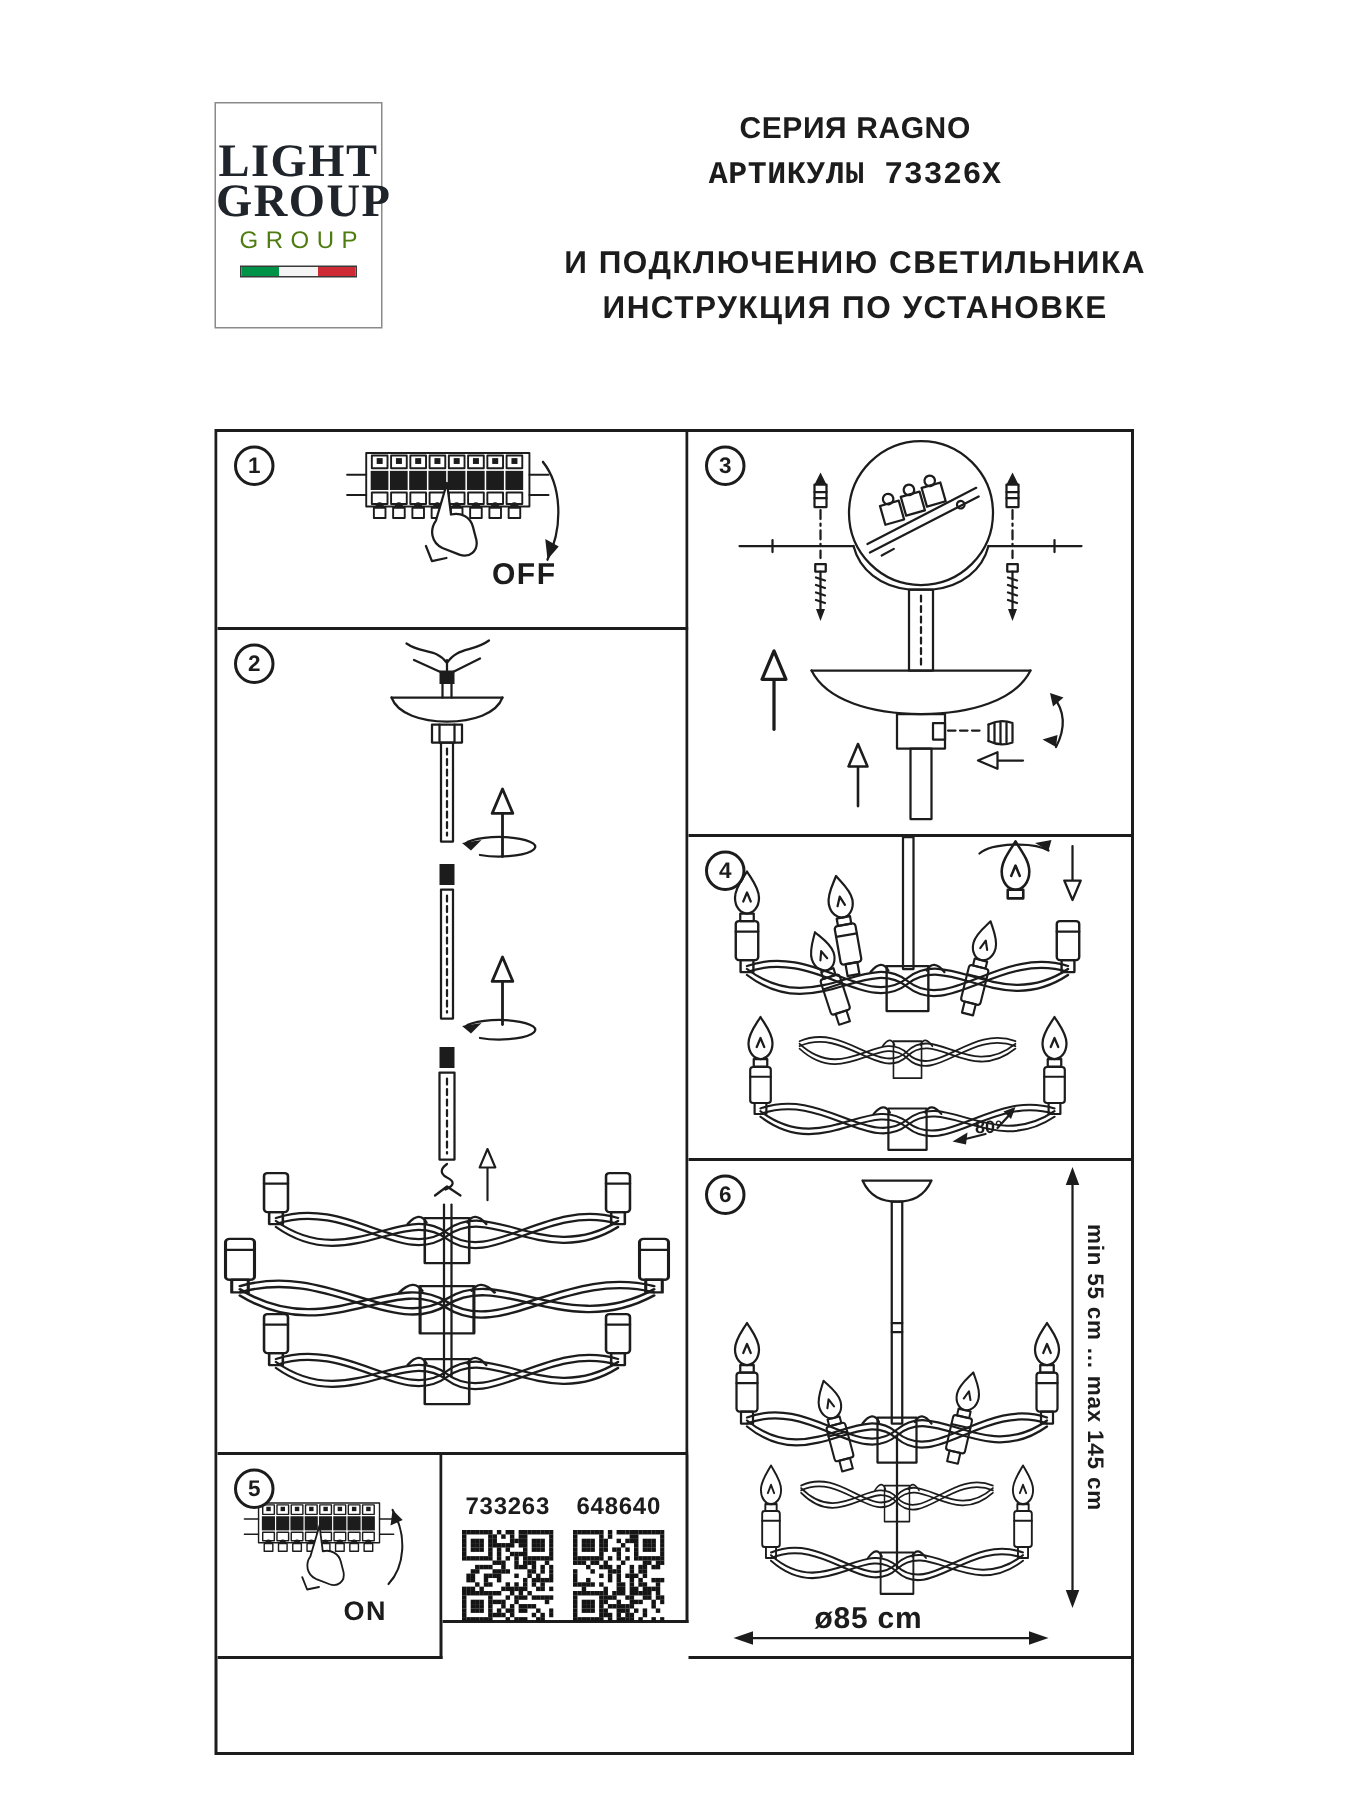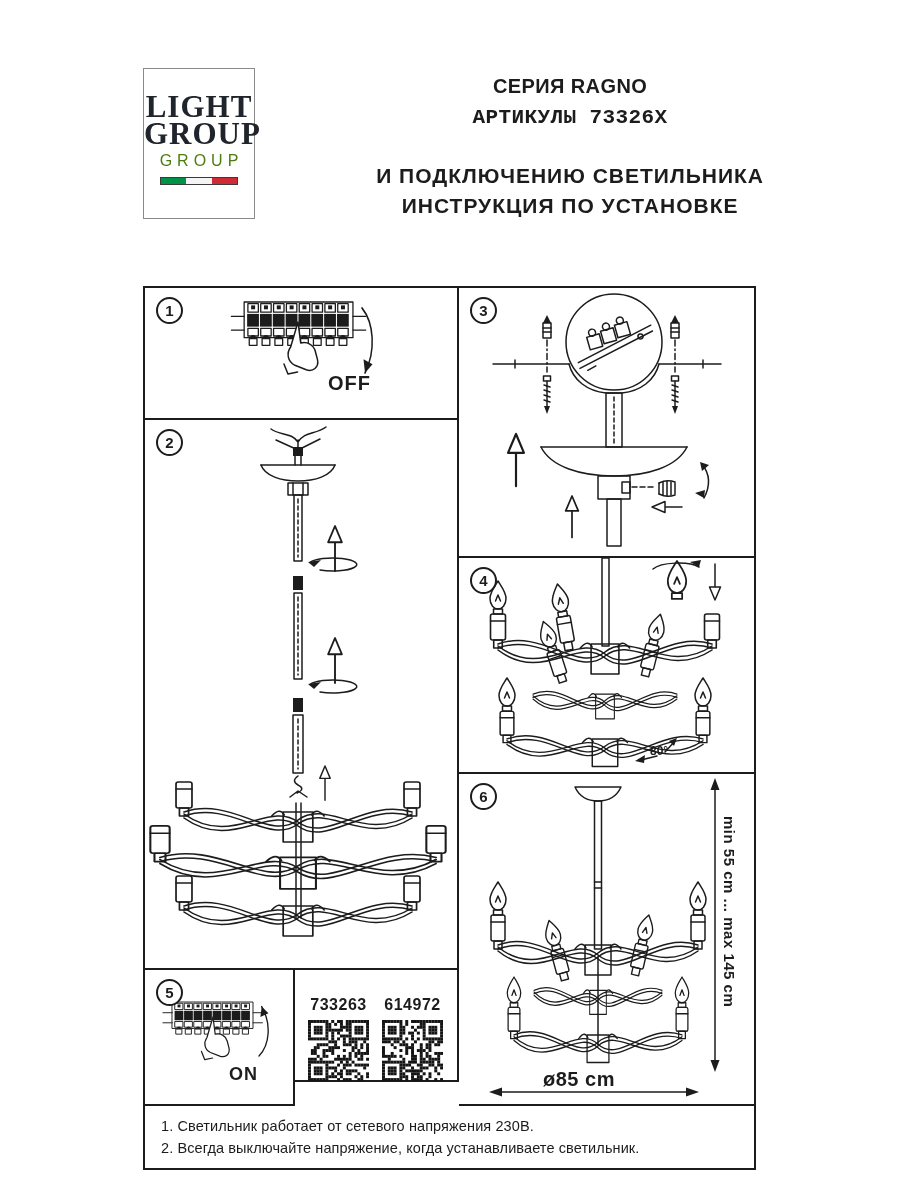--- a/index.html
+++ b/index.html
@@ -600,21 +600,21 @@
               <rect x="17.14" y="57.14" width="2.92" height="2.92" fill="#141414"></rect>
               <rect x="28.57" y="57.14" width="2.92" height="2.92" fill="#141414"></rect>
               <rect x="34.29" y="57.14" width="2.92" height="2.92" fill="#141414"></rect>
               <rect x="37.14" y="57.14" width="2.92" height="2.92" fill="#141414"></rect>
               <rect x="40.00" y="57.14" width="2.92" height="2.92" fill="#141414"></rect>
               <rect x="48.57" y="57.14" width="2.92" height="2.92" fill="#141414"></rect>
               <rect x="51.43" y="57.14" width="2.92" height="2.92" fill="#141414"></rect>
             </svg>
         </div>
         <div class="qr-item">
-          <span class="code">614972</span>
+          <span class="code">648640</span>
           <svg width="61" height="61" viewBox="0 0 60 60">
               <rect x="0.00" y="0.00" width="2.92" height="2.92" fill="#141414"></rect>
               <rect x="2.86" y="0.00" width="2.92" height="2.92" fill="#141414"></rect>
               <rect x="5.71" y="0.00" width="2.92" height="2.92" fill="#141414"></rect>
               <rect x="8.57" y="0.00" width="2.92" height="2.92" fill="#141414"></rect>
               <rect x="11.43" y="0.00" width="2.92" height="2.92" fill="#141414"></rect>
               <rect x="14.29" y="0.00" width="2.92" height="2.92" fill="#141414"></rect>
               <rect x="17.14" y="0.00" width="2.92" height="2.92" fill="#141414"></rect>
               <rect x="22.86" y="0.00" width="2.92" height="2.92" fill="#141414"></rect>
               <rect x="28.57" y="0.00" width="2.92" height="2.92" fill="#141414"></rect>
@@ -849,19 +849,15 @@
               <rect x="34.29" y="57.14" width="2.92" height="2.92" fill="#141414"></rect>
               <rect x="37.14" y="57.14" width="2.92" height="2.92" fill="#141414"></rect>
               <rect x="42.86" y="57.14" width="2.92" height="2.92" fill="#141414"></rect>
               <rect x="51.43" y="57.14" width="2.92" height="2.92" fill="#141414"></rect>
               <rect x="57.14" y="57.14" width="2.92" height="2.92" fill="#141414"></rect>
             </svg>
         </div>
       </div>
     </div>
 
-    <div class="panel" id="pnotes">
-      <div class="note-line">1. Светильник работает от сетевого напряжения 230В.</div>
-      <div class="note-line">2. Всегда выключайте напряжение, когда устанавливаете светильник.</div>
-    </div>
 
   </div>
 </div>
 
 </body></html>

